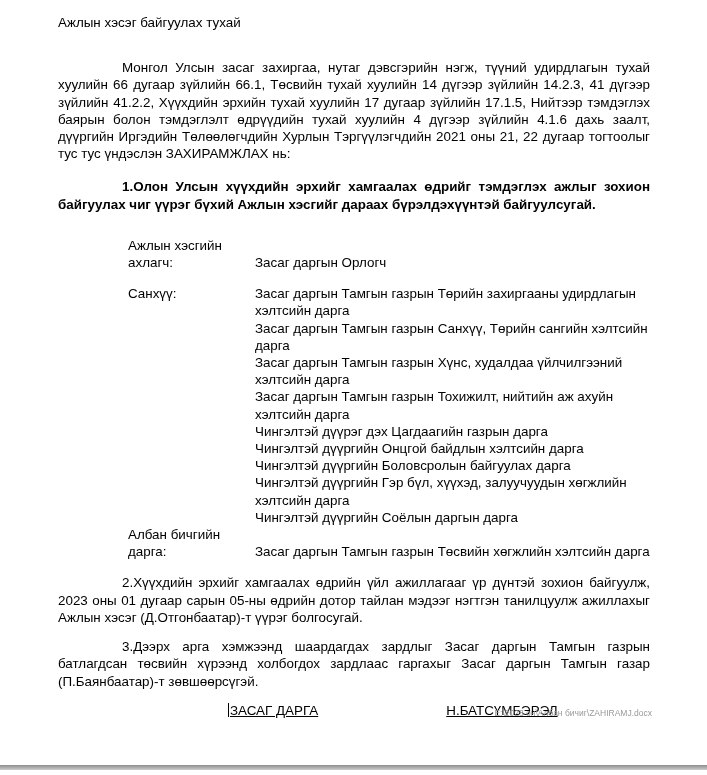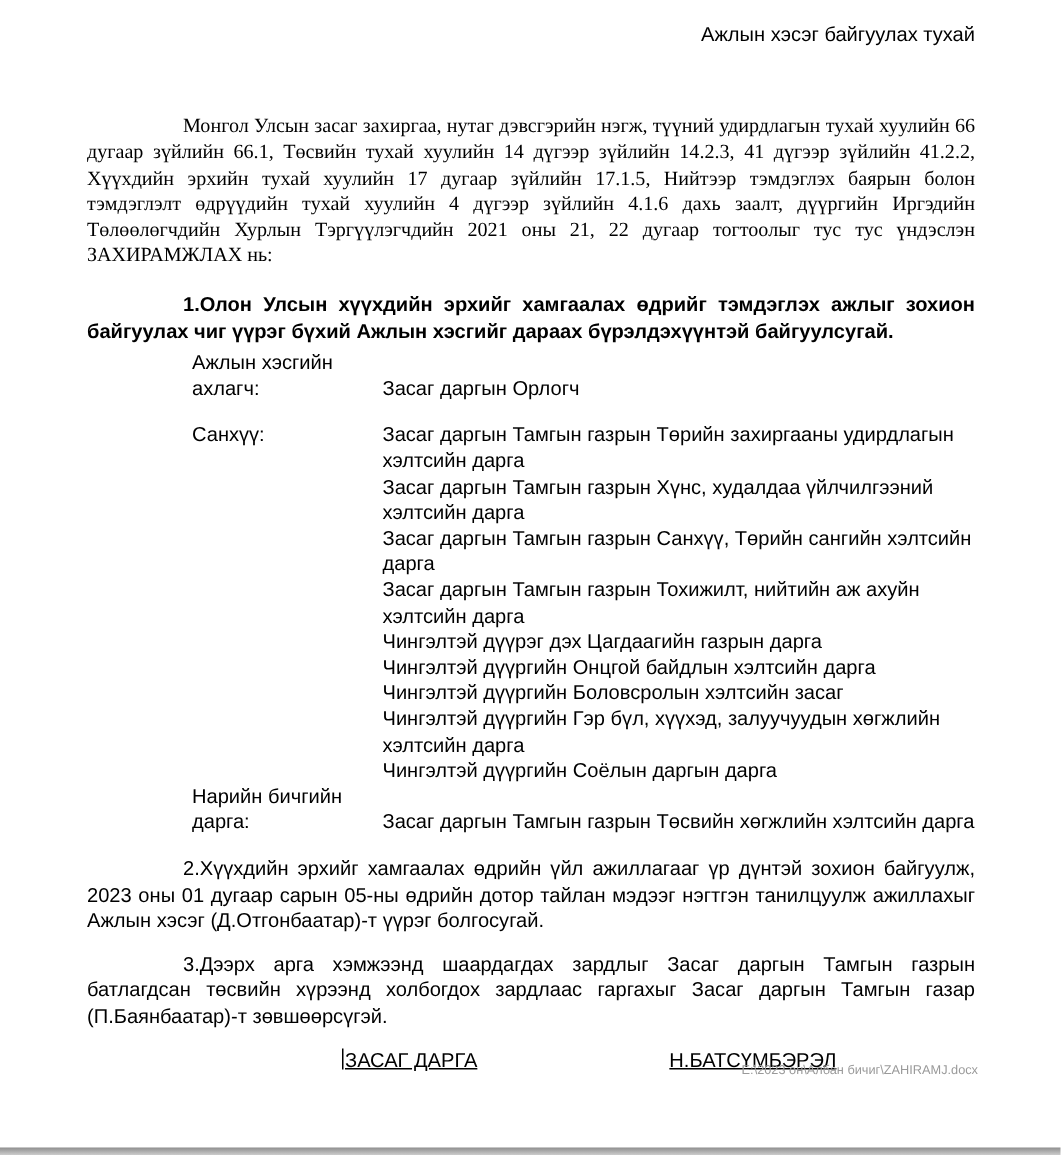--- a/index.html
+++ b/index.html
@@ -3,25 +3,25 @@
 <meta charset="utf-8">
 <style>
   html, body { margin:0; padding:0; background:#ffffff; }
   body {
     width:707px; height:775px; overflow:hidden;
     font-family:"Liberation Sans", "DejaVu Sans", sans-serif;
     font-size:13.4px; line-height:17.2px; color:#000000;
   }
   .page { position:relative; width:707px; height:775px; background:#ffffff; }
   .content { padding:14px 57px 0 58px; }
-  .doc-title { text-align:right; }
+  .doc-title { text-align:left; }
   .para { text-align:justify; text-indent:64px; }
-  .para-preamble { margin-top:44px;font-family:Liberation Serif, serif; }
+  .para-preamble { margin-top:28px; }
   .para-article1 { margin-top:16px;font-weight:bold; }
-  .roster { margin-top:4px; padding-left:70px; }
+  .roster { margin-top:24px; padding-left:70px; }
   .roster-row { display:flex; }
   .roster-label { flex:0 0 127px; width:127px; }
   .roster-value { flex:1 1 auto; }
   .roster-spacer { height:14px; }
   .para-article2 { margin-top:14px; }
   .para-article3 { margin-top:12px; }
   .signature-row { margin-top:12px; padding-left:170px; white-space:nowrap;text-decoration:underline; }
   .sig-name { margin-left:128px; }
   .text-cursor {
     display:inline-block; width:0; height:14px;
@@ -59,53 +59,53 @@
       </div>
 
       <div class="roster-spacer"></div>
 
       <div class="roster-row">
         <div class="roster-label">Санхүү:</div>
         <div class="roster-value">Засаг даргын Тамгын газрын Төрийн захиргааны удирдлагын хэлтсийн дарга</div>
       </div>
       <div class="roster-row">
         <div class="roster-label"></div>
-        <div class="roster-value">Засаг даргын Тамгын газрын Хүнс, худалдаа үйлчилгээний хэлтсийн дарга</div>
+        <div class="roster-value">Засаг даргын Тамгын газрын Санхүү, Төрийн сангийн хэлтсийн дарга</div>
       </div>
       <div class="roster-row">
         <div class="roster-label"></div>
-        <div class="roster-value">Засаг даргын Тамгын газрын Санхүү, Төрийн сангийн хэлтсийн дарга</div>
+        <div class="roster-value">Засаг даргын Тамгын газрын Хүнс, худалдаа үйлчилгээний хэлтсийн дарга</div>
       </div>
       <div class="roster-row">
         <div class="roster-label"></div>
         <div class="roster-value">Засаг даргын Тамгын газрын Тохижилт, нийтийн аж ахуйн хэлтсийн дарга</div>
       </div>
       <div class="roster-row">
         <div class="roster-label"></div>
         <div class="roster-value">Чингэлтэй дүүрэг дэх Цагдаагийн газрын дарга</div>
       </div>
       <div class="roster-row">
         <div class="roster-label"></div>
         <div class="roster-value">Чингэлтэй дүүргийн Онцгой байдлын хэлтсийн дарга</div>
       </div>
       <div class="roster-row">
         <div class="roster-label"></div>
-        <div class="roster-value">Чингэлтэй дүүргийн Боловсролын хэлтсийн засаг</div>
+        <div class="roster-value">Чингэлтэй дүүргийн Боловсролын байгуулах дарга</div>
       </div>
       <div class="roster-row">
         <div class="roster-label"></div>
         <div class="roster-value">Чингэлтэй дүүргийн Гэр бүл, хүүхэд, залуучуудын хөгжлийн хэлтсийн дарга</div>
       </div>
       <div class="roster-row">
         <div class="roster-label"></div>
         <div class="roster-value">Чингэлтэй дүүргийн Соёлын даргын дарга</div>
       </div>
 
       <div class="roster-row">
-        <div class="roster-label">Нарийн бичгийн</div>
+        <div class="roster-label">Албан бичгийн</div>
       </div>
       <div class="roster-row">
         <div class="roster-label">дарга:</div>
         <div class="roster-value">Засаг даргын Тамгын газрын Төсвийн хөгжлийн хэлтсийн дарга</div>
       </div>
 
     </div>
 
     <div class="para para-article2">2.Хүүхдийн эрхийг хамгаалах өдрийн үйл ажиллагааг үр дүнтэй зохион байгуулж, 2023 оны 01 дугаар сарын 05-ны өдрийн дотор тайлан мэдээг нэгтгэн танилцуулж ажиллахыг Ажлын хэсэг (Д.Отгонбаатар)-т үүрэг болгосугай.</div>
 

